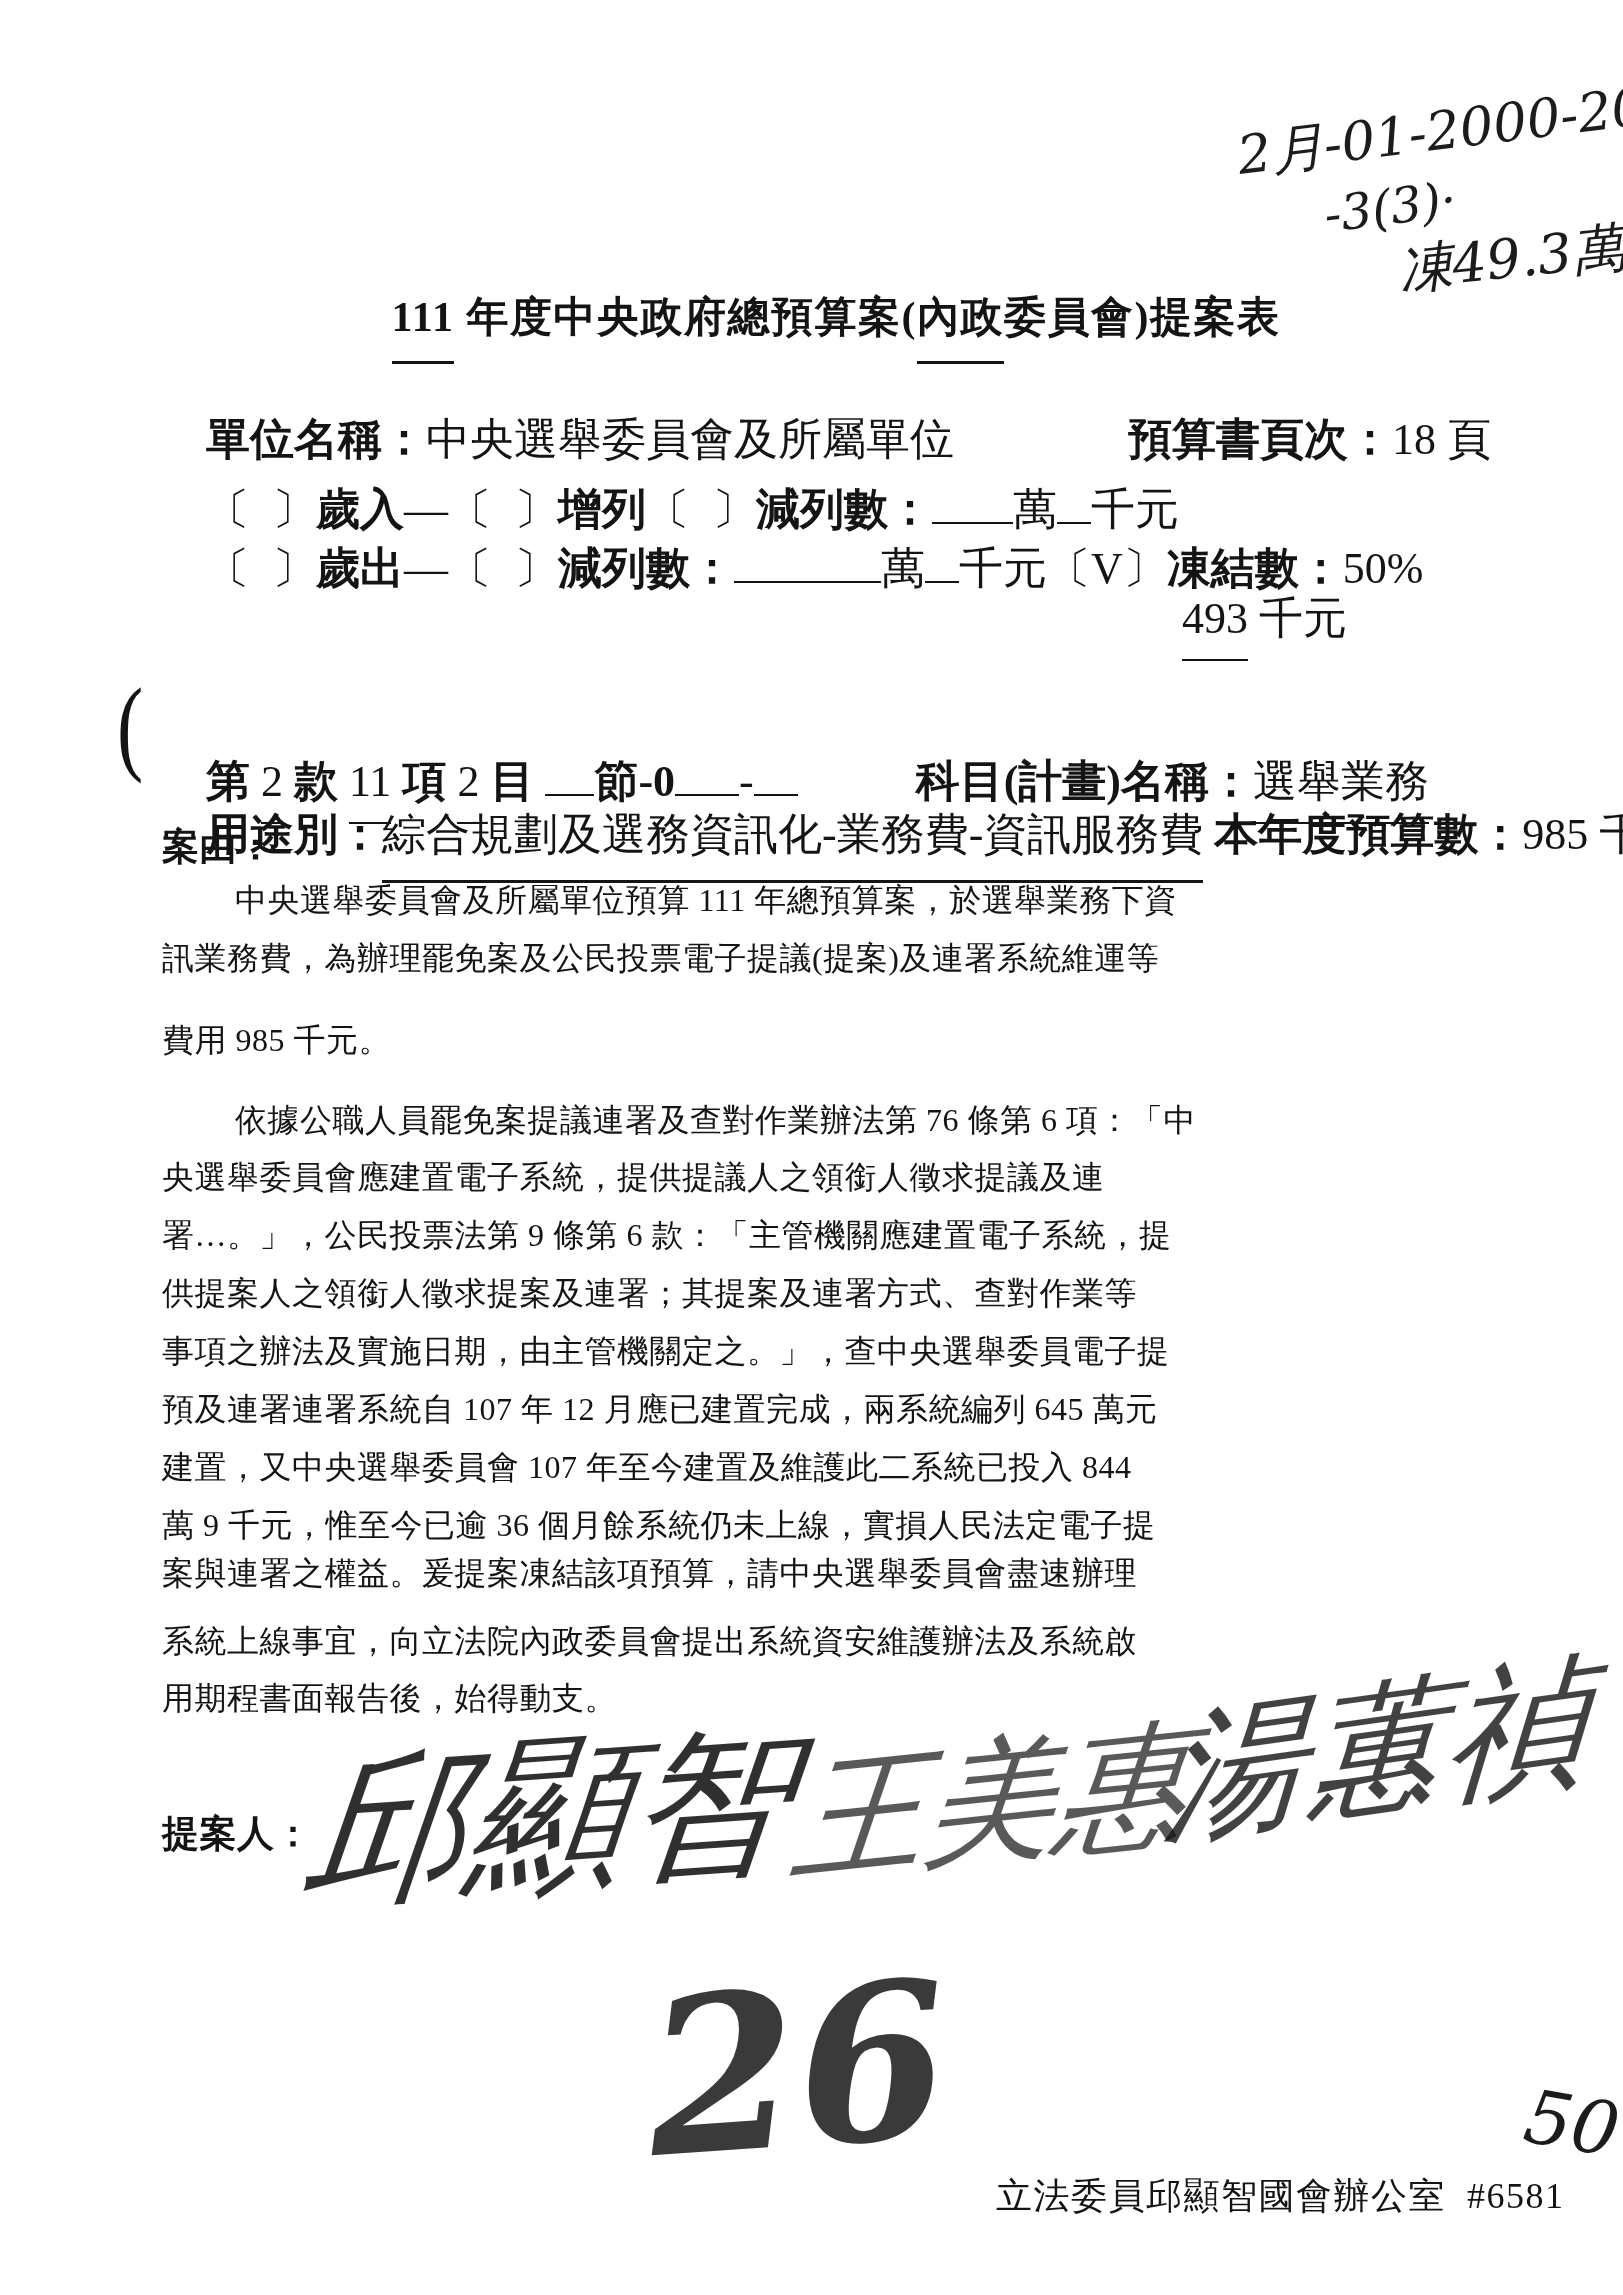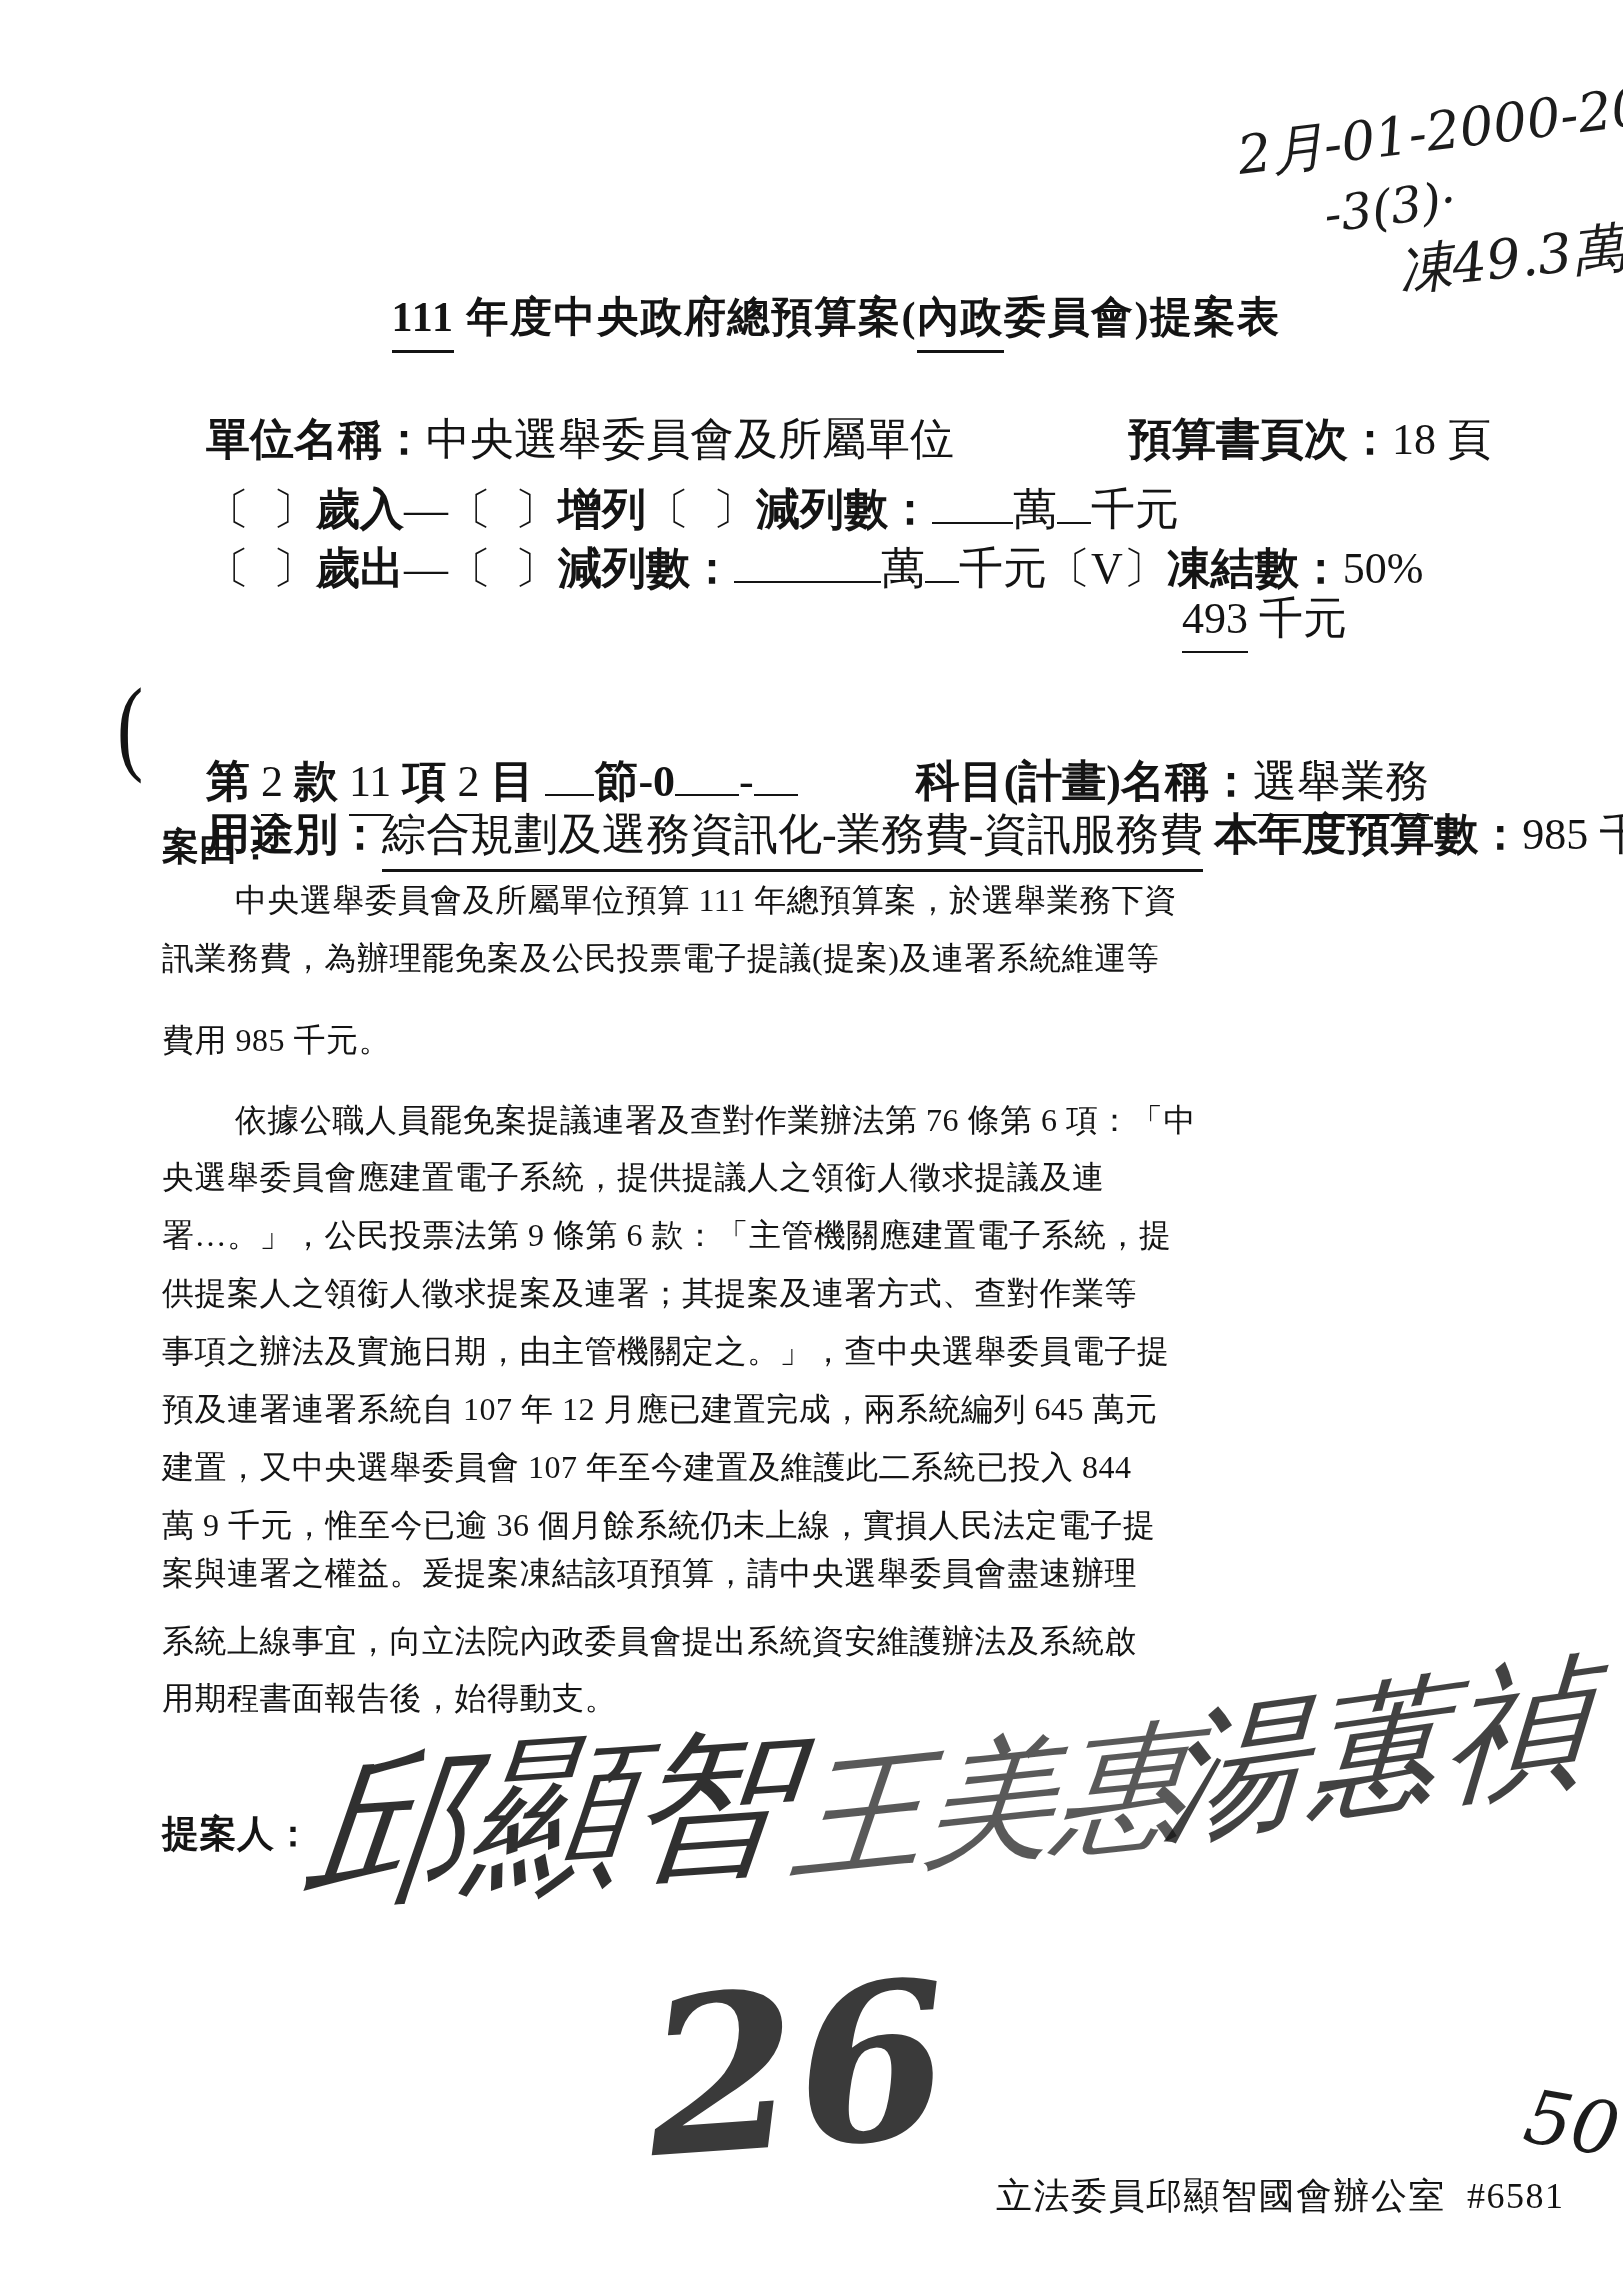--- a/index.html
+++ b/index.html
@@ -2,22 +2,22 @@
 <html style="font-size:7.8px"><head>
 <meta charset="utf-8">
 <style>
   html,body{margin:0;padding:0;background:#e8e8e8;}
   .page{position:relative;width:1624px;height:2295px;background:#ffffff;
         font-family:"Liberation Serif","DejaVu Serif",serif;color:#141414;overflow:hidden;}
   .abs{position:absolute;white-space:pre;}
   .b{font-weight:700;}
   .body-line{font-size:32px;line-height:1;letter-spacing:0.5px;}
   .indent{padding-left:73px;}
-  .u{border-bottom:2.9px solid currentColor;padding-bottom:8px;}
-  .u-thick{border-bottom:3.4px solid currentColor;padding-bottom:10px;text-align:right;}
+  .u{border-bottom:2.9px solid currentColor;padding-bottom:16px;}
+  .u-thick{border-bottom:3.4px solid currentColor;padding-bottom:21px;text-align:right;}
   .blank{display:inline-block;border-bottom:2.5px solid currentColor;height:0.9em;vertical-align:baseline;}
   .title{left:0;right:0;text-align:center;top:241px;font-size:42px;font-weight:700;letter-spacing:1.5px;}
   .hw{font-style:italic;color:#1c1c1c;font-family:"DejaVu Serif","Liberation Serif",serif;}
   .sig{font-style:italic;font-weight:400;opacity:.88;transform-origin:left bottom;}
   .hdr-line{font-size:44px;line-height:1;}
   .bracket-big{font-size:105px;line-height:1;transform:scaleX(.75);transform-origin:left top;font-weight:400;}
 </style>
 </head>
 <body>
 

